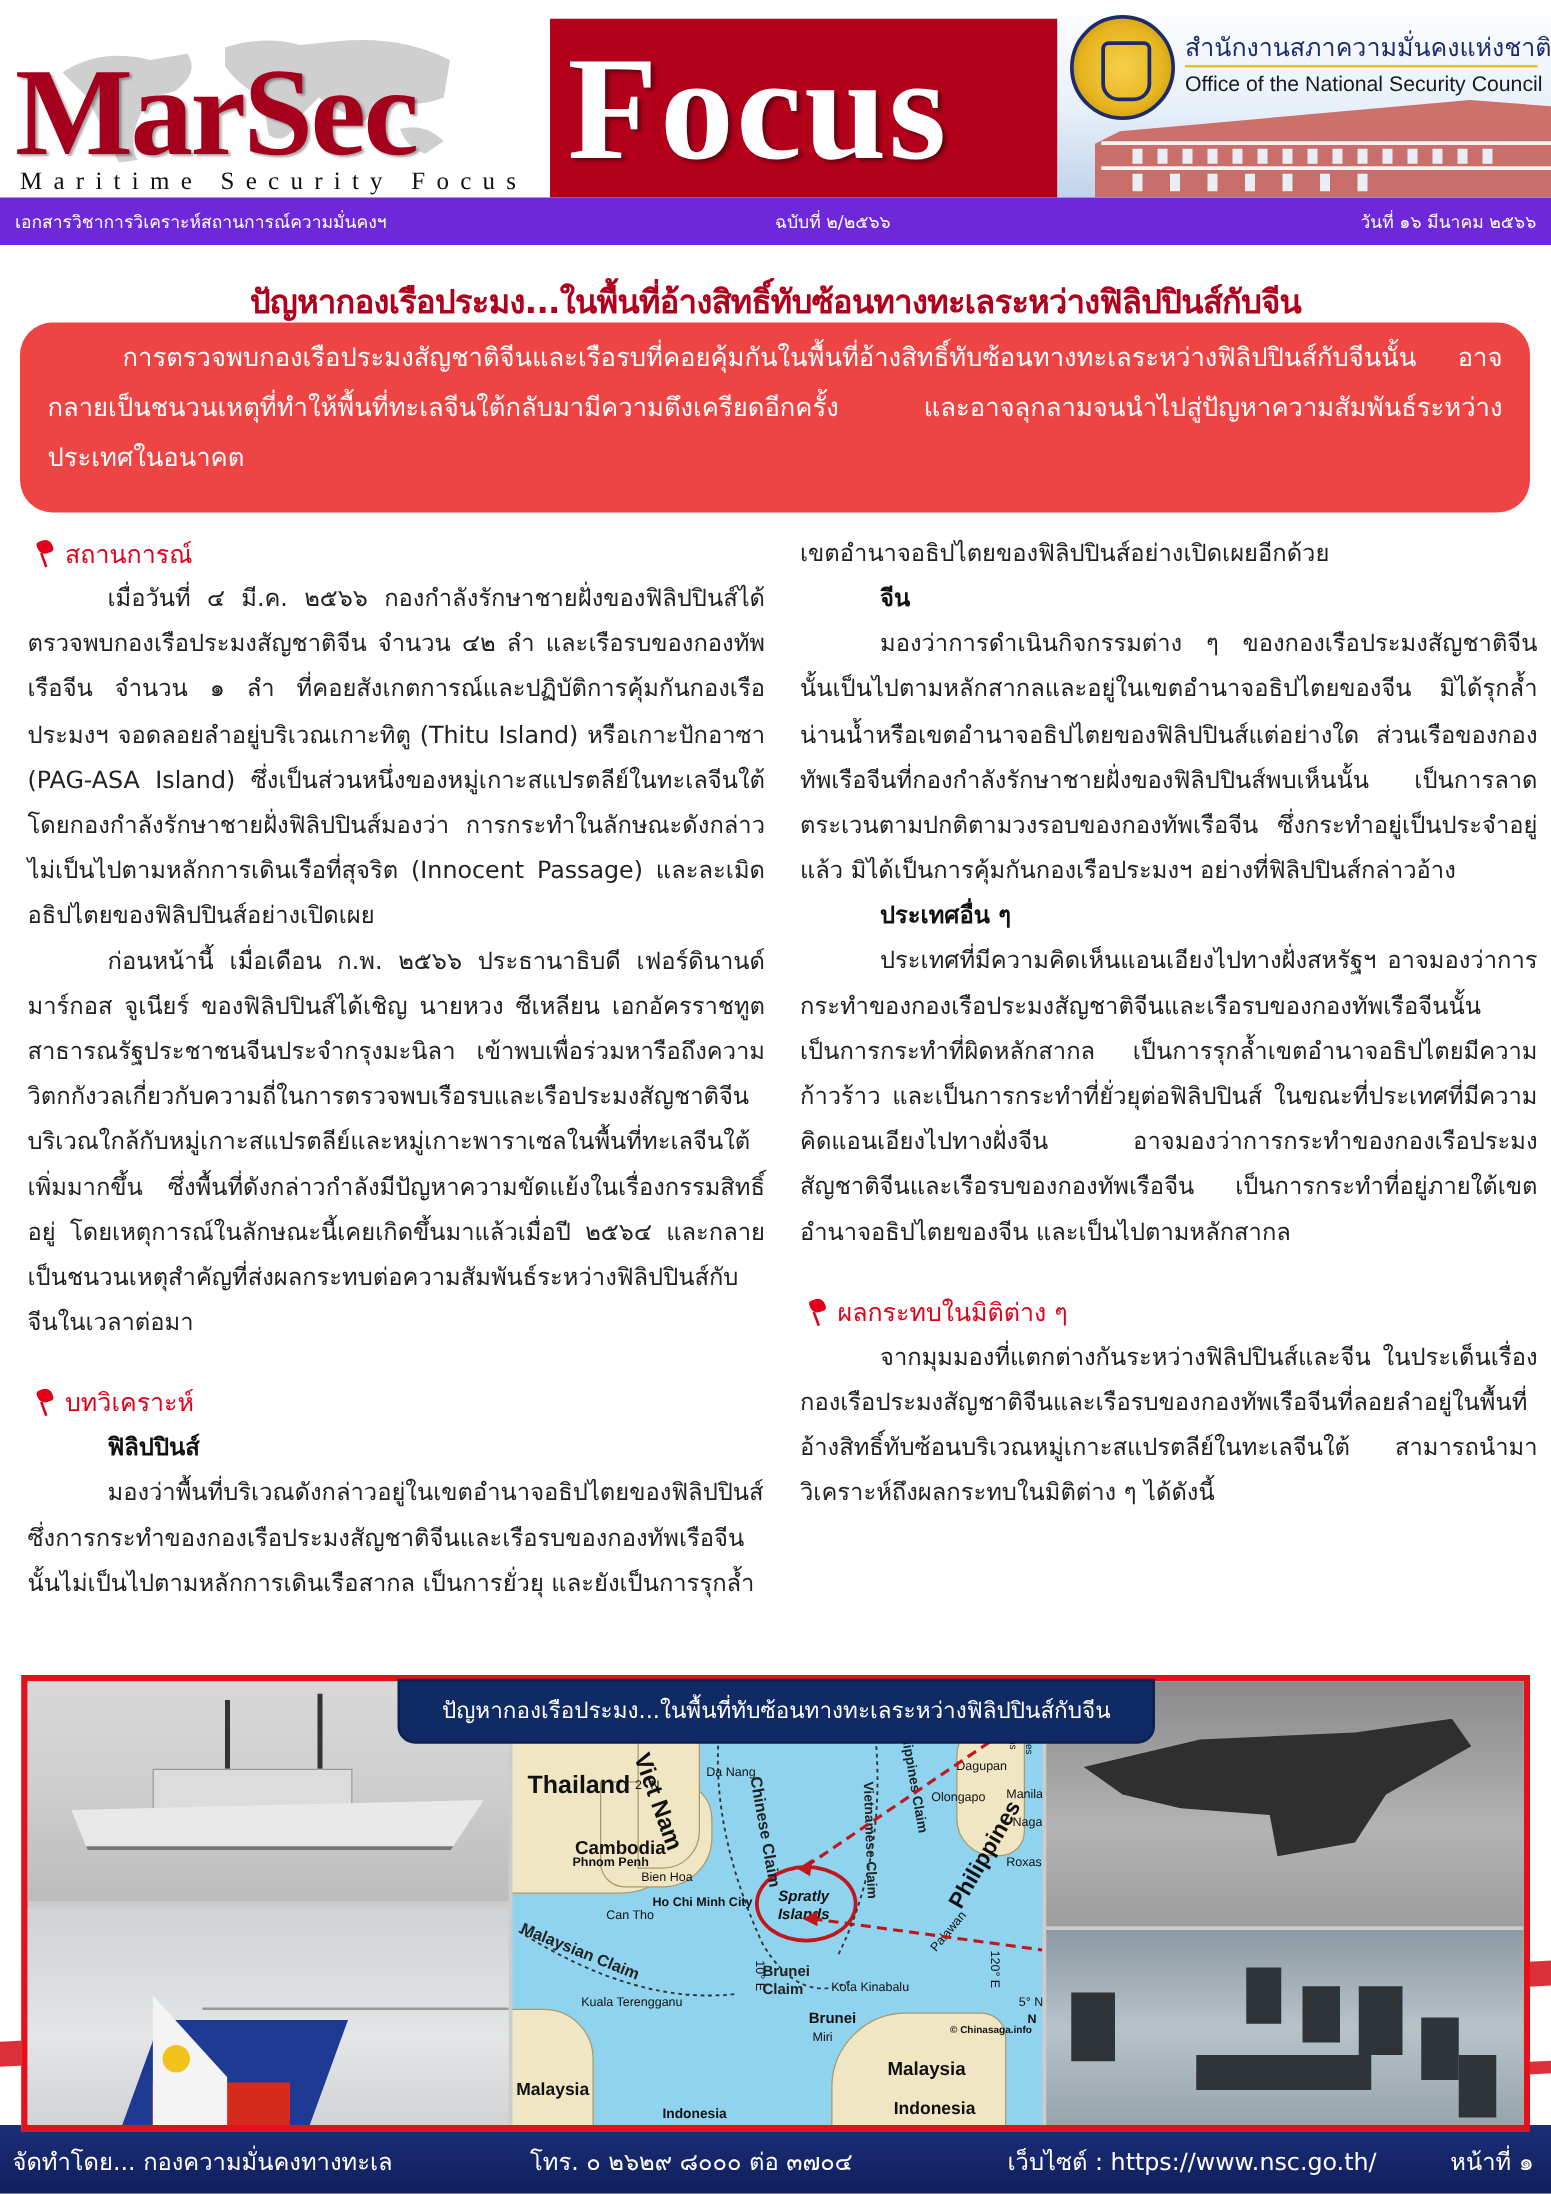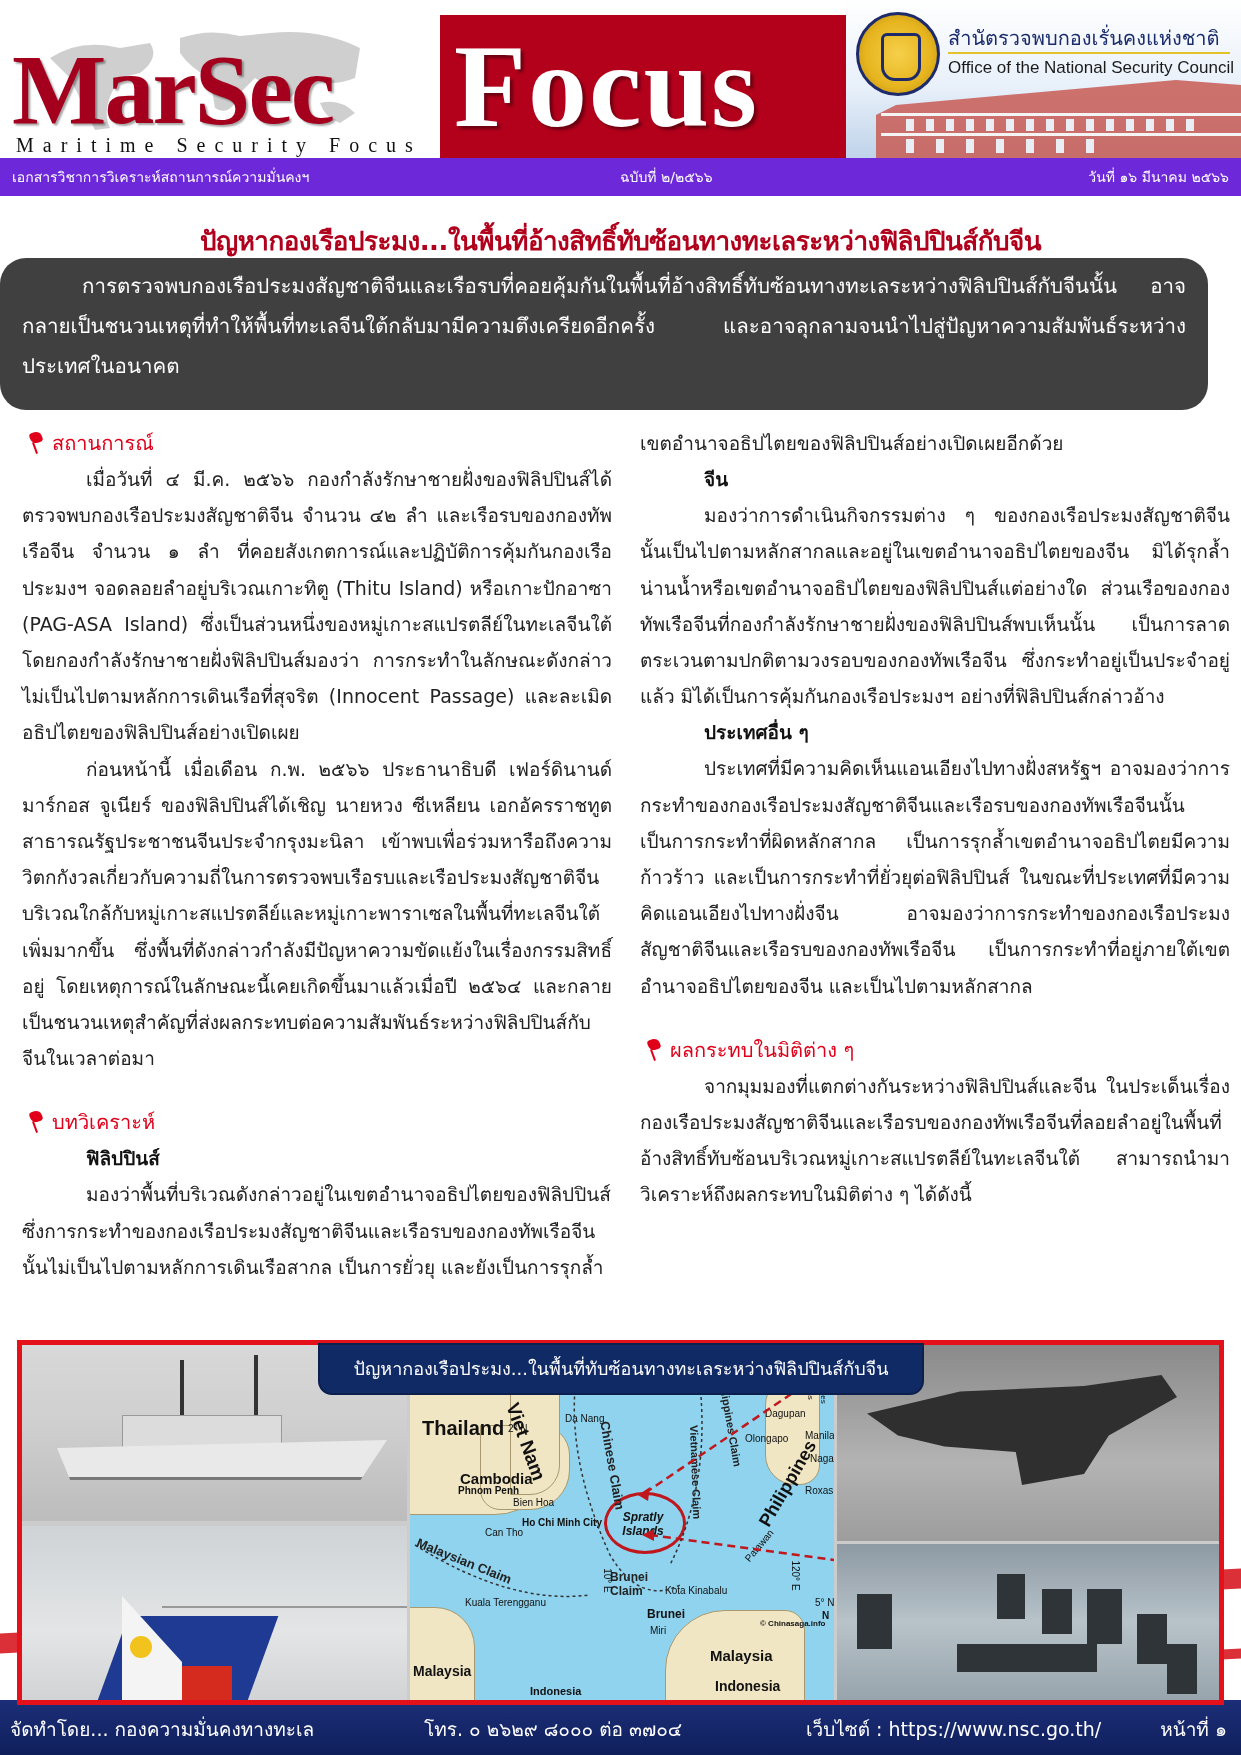--- a/index.html
+++ b/index.html
@@ -33,21 +33,21 @@
       color: #fff; font-size: 14px; }
     .infobar span { position: absolute; top: 8px; white-space: nowrap; }
     .info-left { left: 12px; }
     .info-mid { left: 620px; }
     .info-right { right: 12px; }
 
     
     .main-title { position: absolute; left: 0; top: 220px; width: 1241px; text-align: center;
       font-family: "DejaVu Sans", sans-serif; font-weight: bold; font-size: 26px; color: #b0001c; letter-spacing: -0.5px; }
 
-    .summary { position: absolute; left: 0; top: 258px; width: 1208px; height: 152px; background: #404040;
+    .summary { position: absolute; left: 16px; top: 258px; width: 1208px; height: 152px; background: #ef4444;
       border-radius: 26px; color: #fff; font-size: 20.5px; line-height: 40px; padding: 8px 22px 0 22px; }
     .summary p { text-indent: 60px; text-align: justify; text-align-last: left; }
 
     
     .col { position: absolute; top: 425px; width: 590px; font-size: 19px; line-height: 36.2px; color: #222; }
     .col-left { left: 22px; }
     .col-right { left: 640px; }
     .col p { text-align: justify; text-align-last: left; }
     .col p.indent { text-indent: 64px; }
     .section-head { display: flex; align-items: center; color: #e0001a; font-size: 20px; line-height: 36px; }
@@ -150,21 +150,21 @@
         <rect x="30" y="64" width="8" height="14"></rect>
           <rect x="60" y="64" width="8" height="14"></rect>
           <rect x="90" y="64" width="8" height="14"></rect>
         <rect x="120" y="64" width="8" height="14"></rect>
           <rect x="150" y="64" width="8" height="14"></rect>
           <rect x="180" y="64" width="8" height="14"></rect>
         <rect x="210" y="64" width="8" height="14"></rect>
       </g>
     </svg>
     <div class="seal"></div>
-    <div class="nsc-th">สำนัตรวจพบกองเรั่นคงแห่งชาติ</div>
+    <div class="nsc-th">สำนักงานสภาความมั่นคงแห่งชาติ</div>
     <div class="nsc-line"></div>
     <div class="nsc-en">Office of the National Security Council</div>
   </div>
 </header>
 
 <div class="infobar">
   <span class="info-left">เอกสารวิชาการวิเคราะห์สถานการณ์ความมั่นคงฯ</span>
   <span class="info-mid">ฉบับที่ ๒/๒๕๖๖</span>
   <span class="info-right">วันที่ ๑๖ มีนาคม ๒๕๖๖</span>
 </div>

